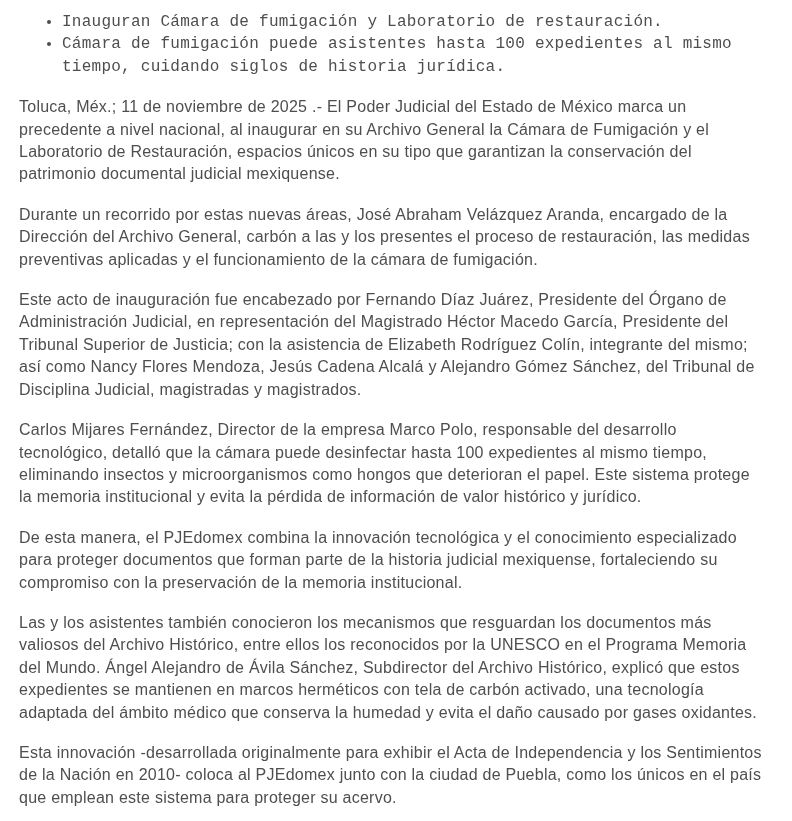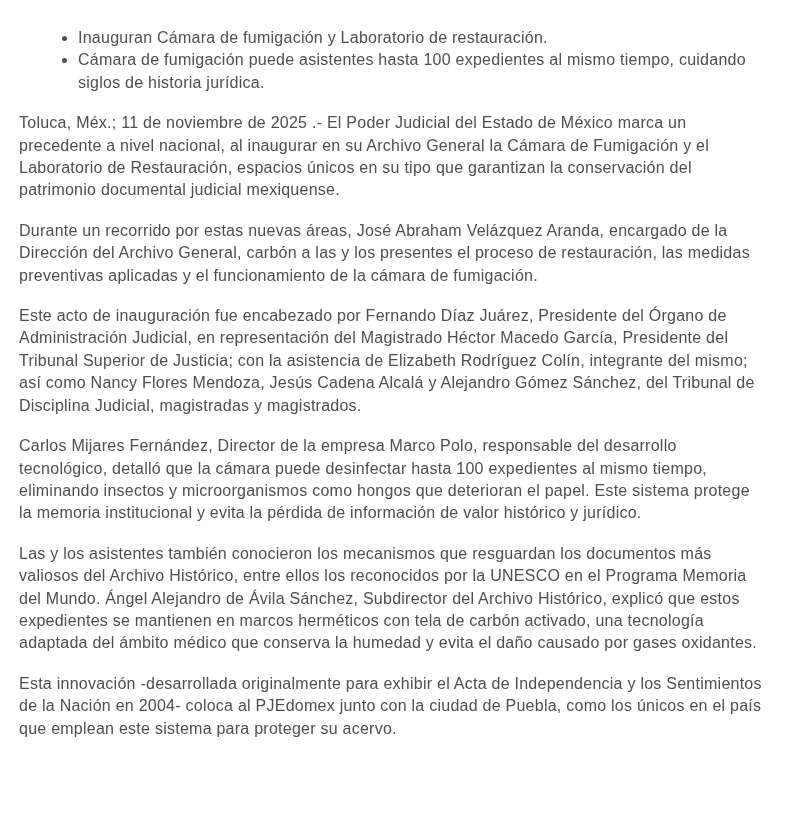--- a/index.html
+++ b/index.html
@@ -14,22 +14,23 @@
   .article {
     box-sizing: border-box;
     width: 792px;
     padding: 11px 9px 10px 19px;
     color: #4e4e4e;
     font-size: 16px;
     line-height: 22.4px;
     letter-spacing: 0.25px;
   }
   ul.highlights {
-    margin: 16px;
+    margin: 0;
     padding: 0 0 0 43px;
+    font-family: Liberation Mono, monospace;
   }
   ul.highlights li {
     margin: 0;
     padding: 0;
   }
   .article p {
     margin: 18px 16px 0 0;
   }
 </style>
 </head>
@@ -39,16 +40,17 @@
 
   <ul class="highlights">
     <li>Inauguran Cámara de fumigación y Laboratorio de restauración.</li>
     <li>Cámara de fumigación puede asistentes hasta 100 expedientes al mismo tiempo, cuidando siglos de historia jurídica.</li>
   </ul>
 
   <p>Toluca, Méx.; 11 de noviembre de 2025 .- El Poder Judicial del Estado de México marca un precedente a nivel nacional, al inaugurar en su Archivo General la Cámara de Fumigación y el Laboratorio de Restauración, espacios únicos en su tipo que garantizan la conservación del patrimonio documental judicial mexiquense.</p>
   <p>Durante un recorrido por estas nuevas áreas, José Abraham Velázquez Aranda, encargado de la Dirección del Archivo General, carbón a las y los presentes el proceso de restauración, las medidas preventivas aplicadas y el funcionamiento de la cámara de fumigación.</p>
   <p>Este acto de inauguración fue encabezado por Fernando Díaz Juárez, Presidente del Órgano de Administración Judicial, en representación del Magistrado Héctor Macedo García, Presidente del Tribunal Superior de Justicia; con la asistencia de Elizabeth Rodríguez Colín, integrante del mismo; así como Nancy Flores Mendoza, Jesús Cadena Alcalá y Alejandro Gómez Sánchez, del Tribunal de Disciplina Judicial, magistradas y magistrados.</p>
   <p>Carlos Mijares Fernández, Director de la empresa Marco Polo, responsable del desarrollo tecnológico, detalló que la cámara puede desinfectar hasta 100 expedientes al mismo tiempo, eliminando insectos y microorganismos como hongos que deterioran el papel. Este sistema protege la memoria institucional y evita la pérdida de información de valor histórico y jurídico.</p>
+  <p>De esta manera, el PJEdomex combina la innovación tecnológica y el conocimiento especializado para proteger documentos que forman parte de la historia judicial mexiquense, fortaleciendo su compromiso con la preservación de la memoria institucional.</p>
   <p>Las y los asistentes también conocieron los mecanismos que resguardan los documentos más valiosos del Archivo Histórico, entre ellos los reconocidos por la UNESCO en el Programa Memoria del Mundo. Ángel Alejandro de Ávila Sánchez, Subdirector del Archivo Histórico, explicó que estos expedientes se mantienen en marcos herméticos con tela de carbón activado, una tecnología adaptada del ámbito médico que conserva la humedad y evita el daño causado por gases oxidantes.</p>
-  <p>Esta innovación -desarrollada originalmente para exhibir el Acta de Independencia y los Sentimientos de la Nación en 2004- coloca al PJEdomex junto con la ciudad de Puebla, como los únicos en el país que emplean este sistema para proteger su acervo.</p>
+  <p>Esta innovación -desarrollada originalmente para exhibir el Acta de Independencia y los Sentimientos de la Nación en 2010- coloca al PJEdomex junto con la ciudad de Puebla, como los únicos en el país que emplean este sistema para proteger su acervo.</p>
 
 </div>
 
 </body></html>

